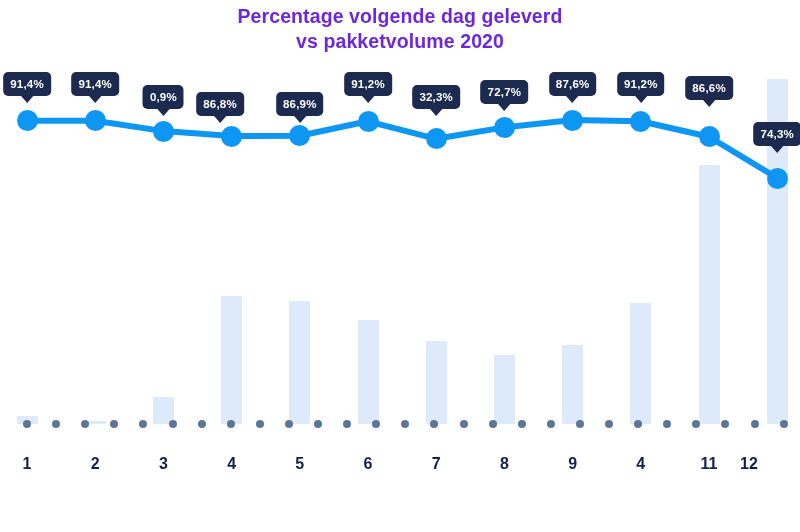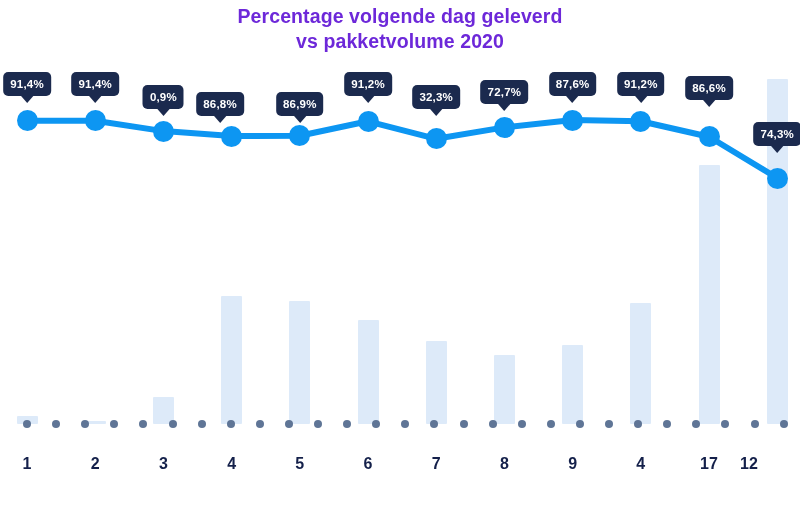--- a/index.html
+++ b/index.html
@@ -210,18 +210,18 @@
       <div class="tick" style="left: 27px;">1</div>
       <div class="tick" style="left: 95.2px;">2</div>
       <div class="tick" style="left: 163.4px;">3</div>
       <div class="tick" style="left: 231.6px;">4</div>
       <div class="tick" style="left: 299.8px;">5</div>
       <div class="tick" style="left: 368px;">6</div>
       <div class="tick" style="left: 436.2px;">7</div>
       <div class="tick" style="left: 504.4px;">8</div>
       <div class="tick" style="left: 572.6px;">9</div>
       <div class="tick" style="left: 640.8px;">4</div>
-      <div class="tick" style="left: 709px;">17</div>
+      <div class="tick" style="left: 709px;">11</div>
       <div class="tick" style="left: 749px;">12</div>
     </div>
 
 
 </div>
 
 </body></html>

